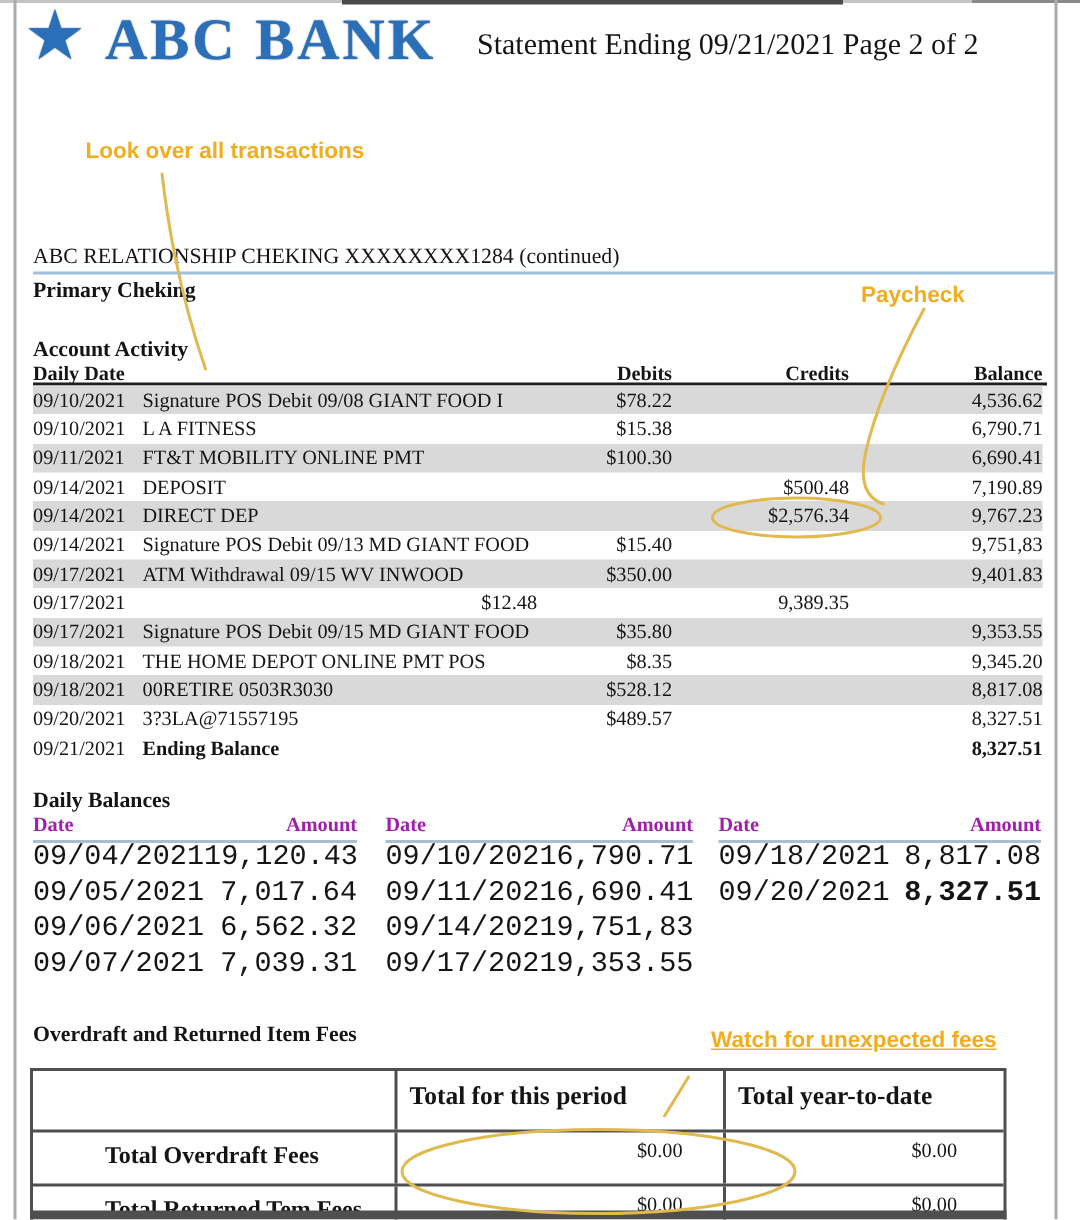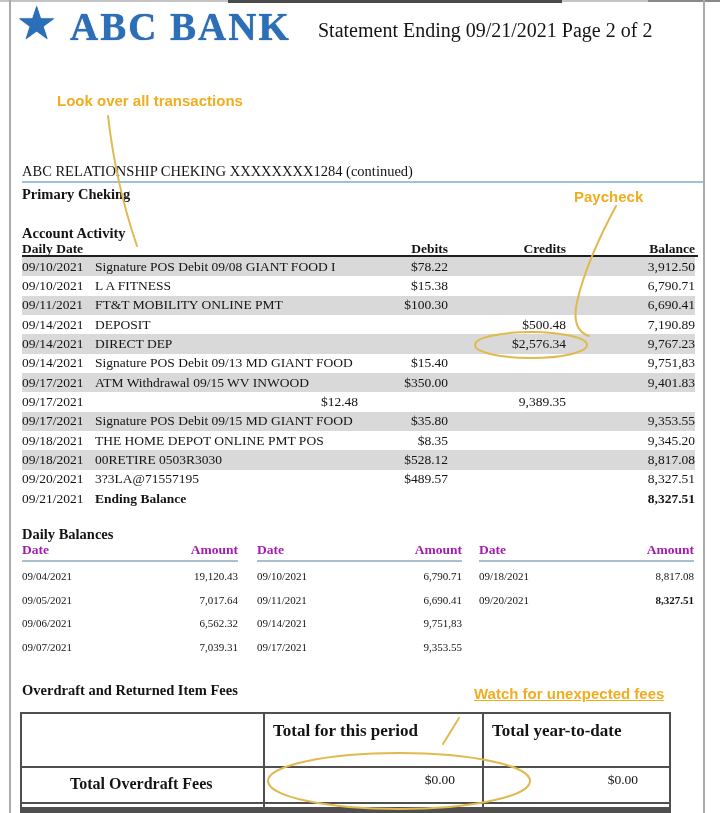--- a/index.html
+++ b/index.html
@@ -48,31 +48,31 @@
   .txrow.bold .c-desc,.txrow.bold .c-balance{font-weight:bold;}
 
   
   .db-title{position:absolute;left:22px;top:526px;font-size:14.5px;font-weight:bold;color:#141414;}
   #db-wrap{position:absolute;left:22px;top:542px;width:672px;display:flex;}
   .db-group{display:flex;flex-direction:column;}
   .db-g1{width:216px;margin-right:19px;}
   .db-g2{width:205px;margin-right:17px;}
   .db-g3{width:215px;}
   .db-head{display:flex;justify-content:space-between;font-size:13.5px;font-weight:bold;color:#a21caf;padding-bottom:2px;border-bottom:2px solid #A9BFCF;}
-  .db-row{display:flex;justify-content:space-between;font-size:11px;color:#141414;height:23.4px;align-items:flex-end;padding-bottom:3px;}
+  .db-row{display:flex;justify-content:space-between;font-size:19px;color:#141414;height:23.4px;align-items:flex-end;padding-bottom:3px;font-family:Liberation Mono, monospace;}
   .db-row.bold .db-amount{font-weight:bold;}
 
   
   .fees-title{position:absolute;left:22px;top:682px;font-size:14.5px;font-weight:bold;color:#141414;}
   #fees-table{position:absolute;left:20px;top:712px;width:651px;border:2px solid #4F4F4F;background:#fff;}
   .fees-row{display:grid;grid-template-columns:241px 219px 187px;}
   .fees-row + .fees-row{border-top:2px solid #4F4F4F;}
   .fees-cell{border-left:2px solid #4F4F4F;}
   .fees-cell:first-child{border-left:none;}
-  .fees-hrow{height:52px;}
+  .fees-hrow{height:39px;}
   .fees-hcell{font-size:17px;font-weight:bold;color:#141414;padding:7px 0 0 8px;}
   .fees-drow1{height:36px;}
   .fees-drow2{height:44px;}
   .fees-label{font-size:16px;font-weight:bold;color:#141414;padding:7px 0 0 8px;margin-left:40px;}
   .fees-val{font-size:13.5px;color:#141414;text-align:right;padding-top:4px;}
   .fees-val.c-period{padding-right:27px;}
   .fees-val.c-ytd{padding-right:31px;}
   .bottom-bar{position:absolute;left:20px;top:807px;width:651px;height:6px;background:#4F4F4F;}
 
   
@@ -110,21 +110,21 @@
     <span class="right">Credits</span>
     <span class="right">Balance</span>
   </div>
   <div class="rule-dark"></div>
   <div id="tx-rows">
       <div class="txrow shaded">
         <span class="c-date">09/10/2021</span>
         <span class="c-desc">Signature POS Debit 09/08 GIANT FOOD I</span>
         <span class="c-debit">$78.22</span>
         <span class="c-credit"></span>
-        <span class="c-balance">3,912.50</span>
+        <span class="c-balance">4,536.62</span>
       </div>
       <div class="txrow">
         <span class="c-date">09/10/2021</span>
         <span class="c-desc">L A FITNESS</span>
         <span class="c-debit">$15.38</span>
         <span class="c-credit"></span>
         <span class="c-balance">6,790.71</span>
       </div>
       <div class="txrow shaded">
         <span class="c-date">09/11/2021</span>

